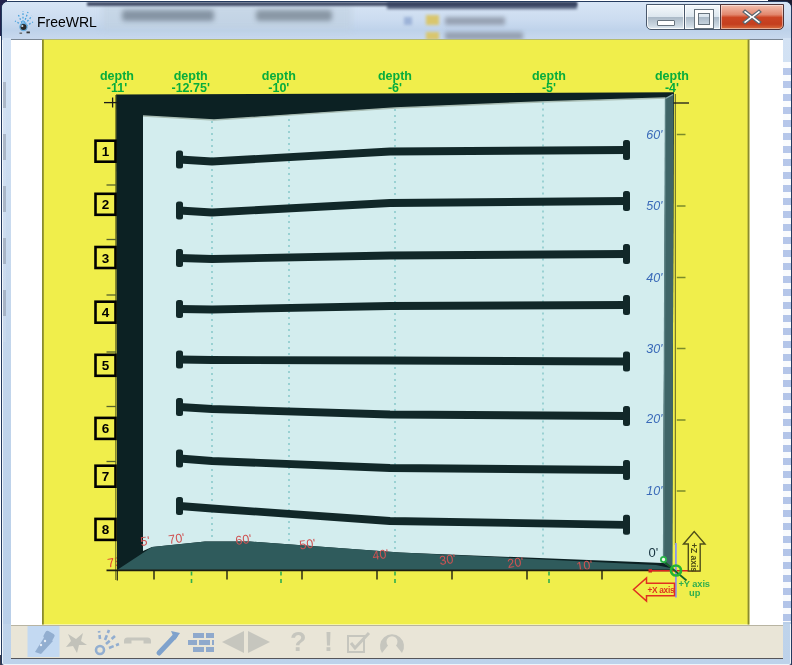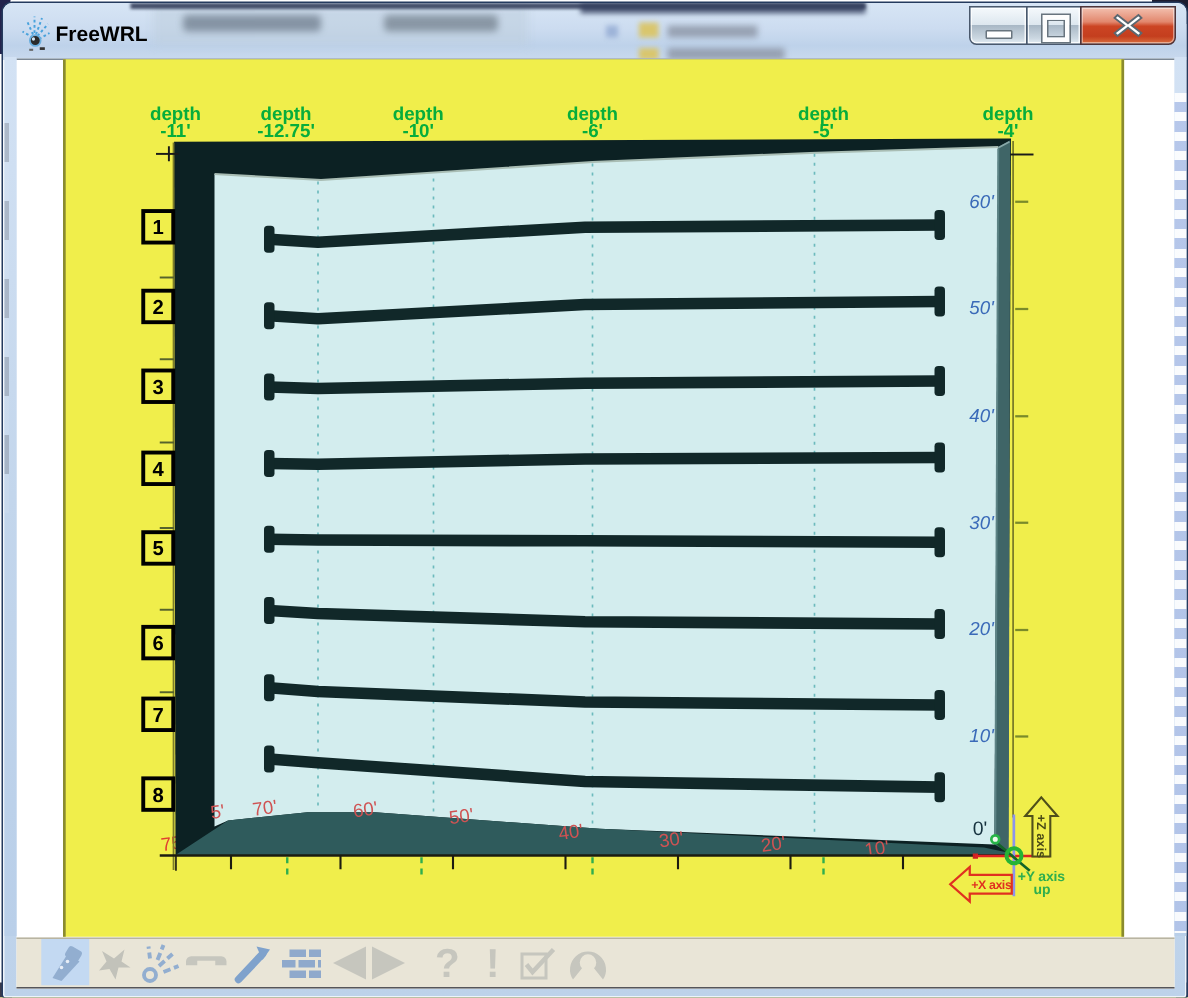--- a/index.html
+++ b/index.html
@@ -44,21 +44,21 @@
       <path d="M14 15 L18 4"></path>
       <path d="M15 16 L22 8"></path>
       <path d="M16 18 L23 14"></path>
     </g>
     <circle cx="13.5" cy="19" r="3.6" fill="#2a2a2a" stroke="#6aaede" stroke-width="1.2"></circle>
     <circle cx="12.3" cy="18" r="1.1" fill="#cfe4f4"></circle>
     <rect x="16.5" y="23.5" width="3.4" height="1.8" fill="#333"></rect>
     <rect x="9.5" y="24.5" width="2.6" height="1.4" fill="#666"></rect>
   </svg>
 
-  <div class="abs" style="left:35px;top:12px;font-size:14px;color:#000;font-weight:bold;">FreeWRL</div>
+  <div class="abs" style="left:35px;top:12px;font-size:14px;color:#000;">FreeWRL</div>
 
   <div class="abs" style="left:644px;top:2px;width:137px;height:25px;">
 
     <div class="abs" style="left:0;top:0;width:37px;height:24px;border:1px solid #49586c;border-radius:0 0 0 5px;background:linear-gradient(180deg,#f5f9fc 0%,#dde7ef 48%,#a9b8c6 50%,#cbd7e1 85%,#e2ecf3 100%);box-shadow:inset 0 0 0 1px rgba(255,255,255,.8);">
       <div class="abs" style="left:10px;top:15px;width:16px;height:4px;background:#fff;border:1px solid #68747e;border-radius:1px;"></div>
     </div>
 
     <div class="abs" style="left:38px;top:0;width:35px;height:24px;border:1px solid #49586c;background:linear-gradient(180deg,#f5f9fc 0%,#dde7ef 48%,#a9b8c6 50%,#cbd7e1 85%,#e2ecf3 100%);box-shadow:inset 0 0 0 1px rgba(255,255,255,.8);">
       <div class="abs" style="left:10px;top:5px;width:12px;height:12px;border:3px solid #fdfdfd;outline:1px solid #68747e;box-shadow:inset 0 0 0 1px #68747e;"></div>
     </div>

